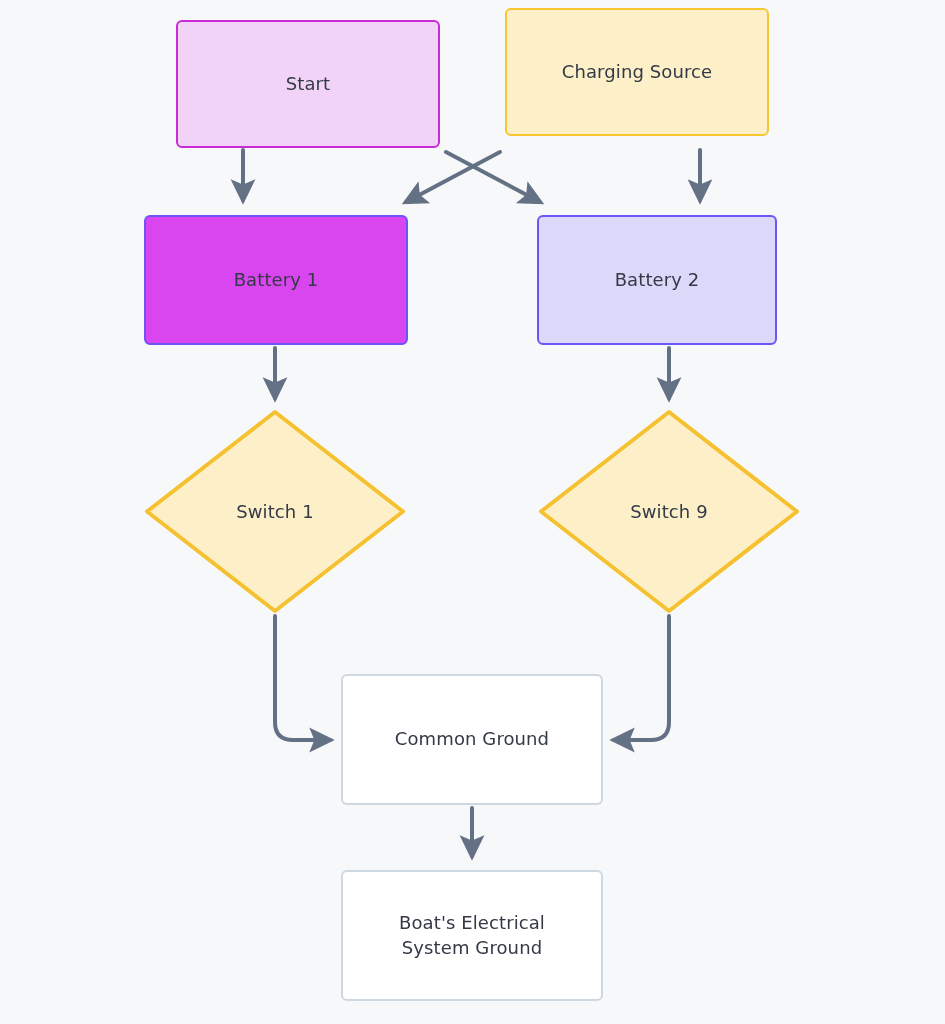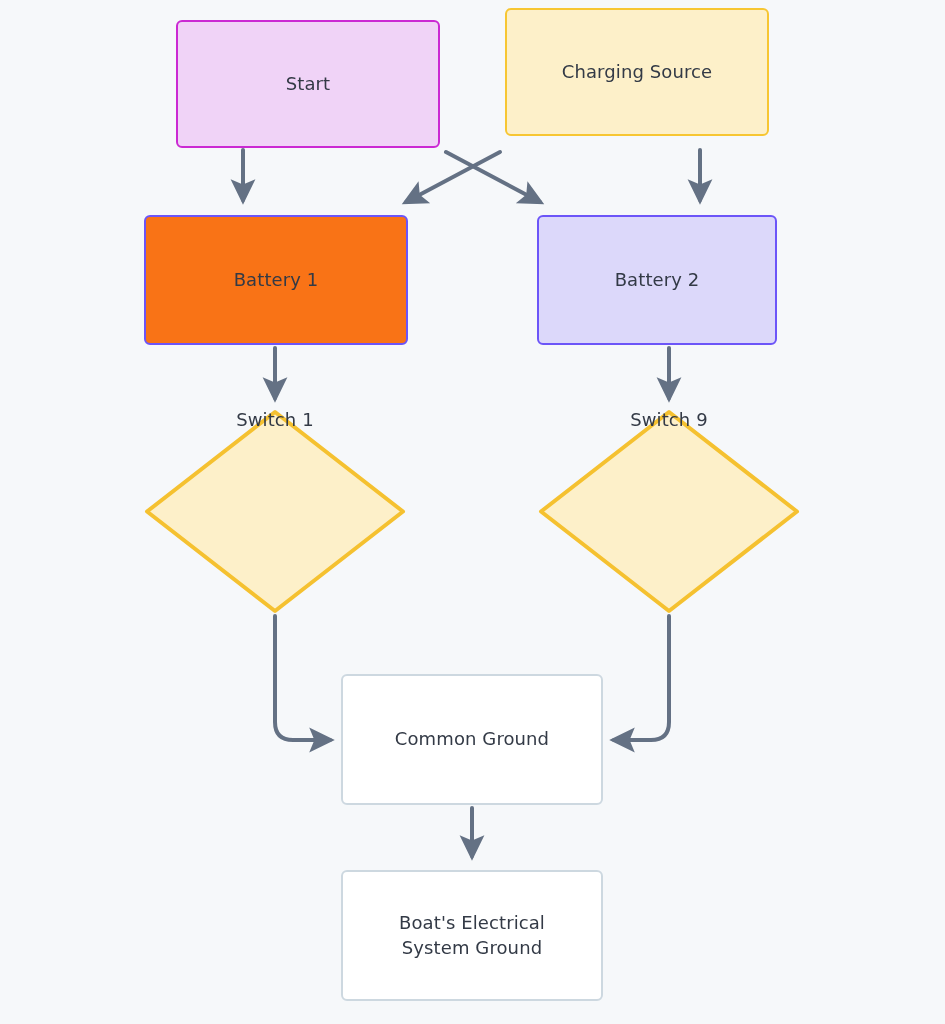--- a/index.html
+++ b/index.html
@@ -48,21 +48,21 @@
     background: #f0d3f7;
     border-color: #cb29d3;
   }
   .n-charging {
     left: 505px; top: 8px; width: 264px; height: 128px;
     background: #fdf0c9;
     border-color: #f7c632;
   }
   .n-battery1 {
     left: 144px; top: 215px; width: 264px; height: 130px;
-    background: #f97316;
+    background: #d946ef;
     border-color: #6c55f8;
   }
   .n-battery2 {
     left: 537px; top: 215px; width: 240px; height: 130px;
     background: #dcd8fa;
     border-color: #6c55f8;
   }
   .n-common {
     left: 341px; top: 674px; width: 262px; height: 131px;
     background: #ffffff;
@@ -77,21 +77,21 @@
   .diamond-wrap {
     position: absolute;
   }
   .diamond-wrap .dlabel {
     position: absolute;
     left: 0;
     top: 0;
     width: 100%;
     height: 100%;
     display: flex;
-    align-items: flex-start;
+    align-items: center;
     justify-content: center;
     color: #333a46;
     font-size: 18px;
     letter-spacing: 0.1px;
   }
   .d-switch1 { left: 144px; top: 409px; width: 262px; height: 205px; }
   .d-switch2 { left: 538px; top: 409px; width: 262px; height: 205px; }
   .diamond-wrap svg { position: absolute; left: 0; top: 0; }
   .node-label { pointer-events: none; white-space: pre-line; }
 </style>

